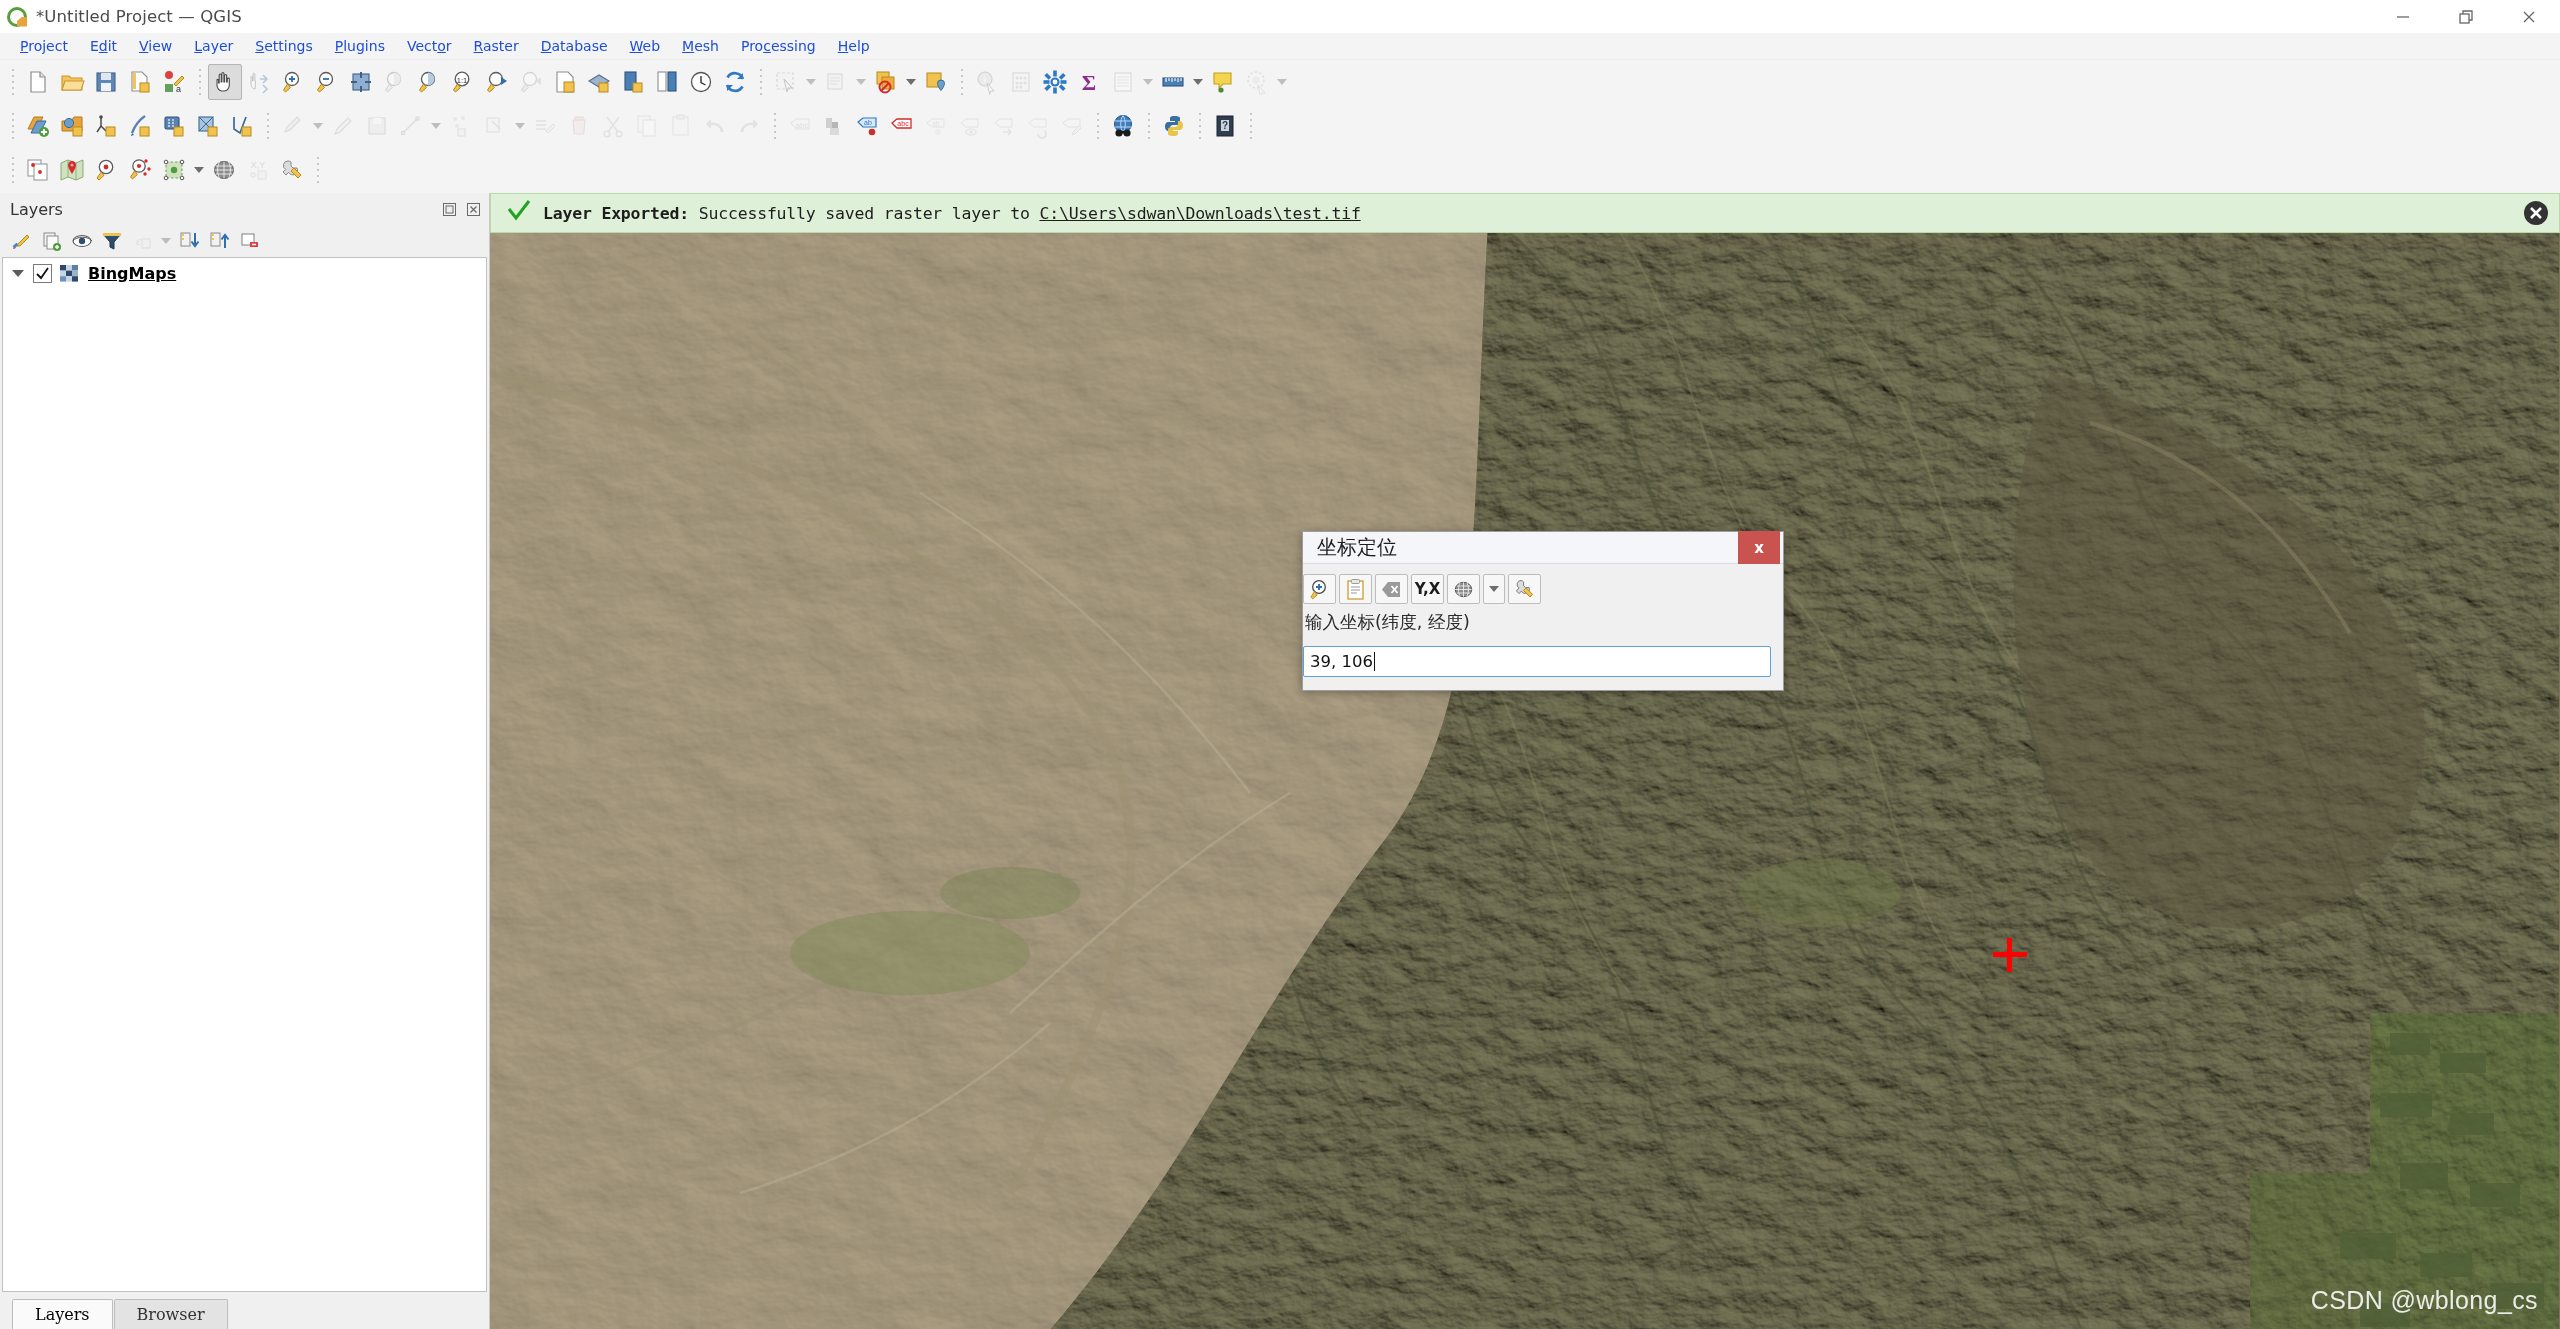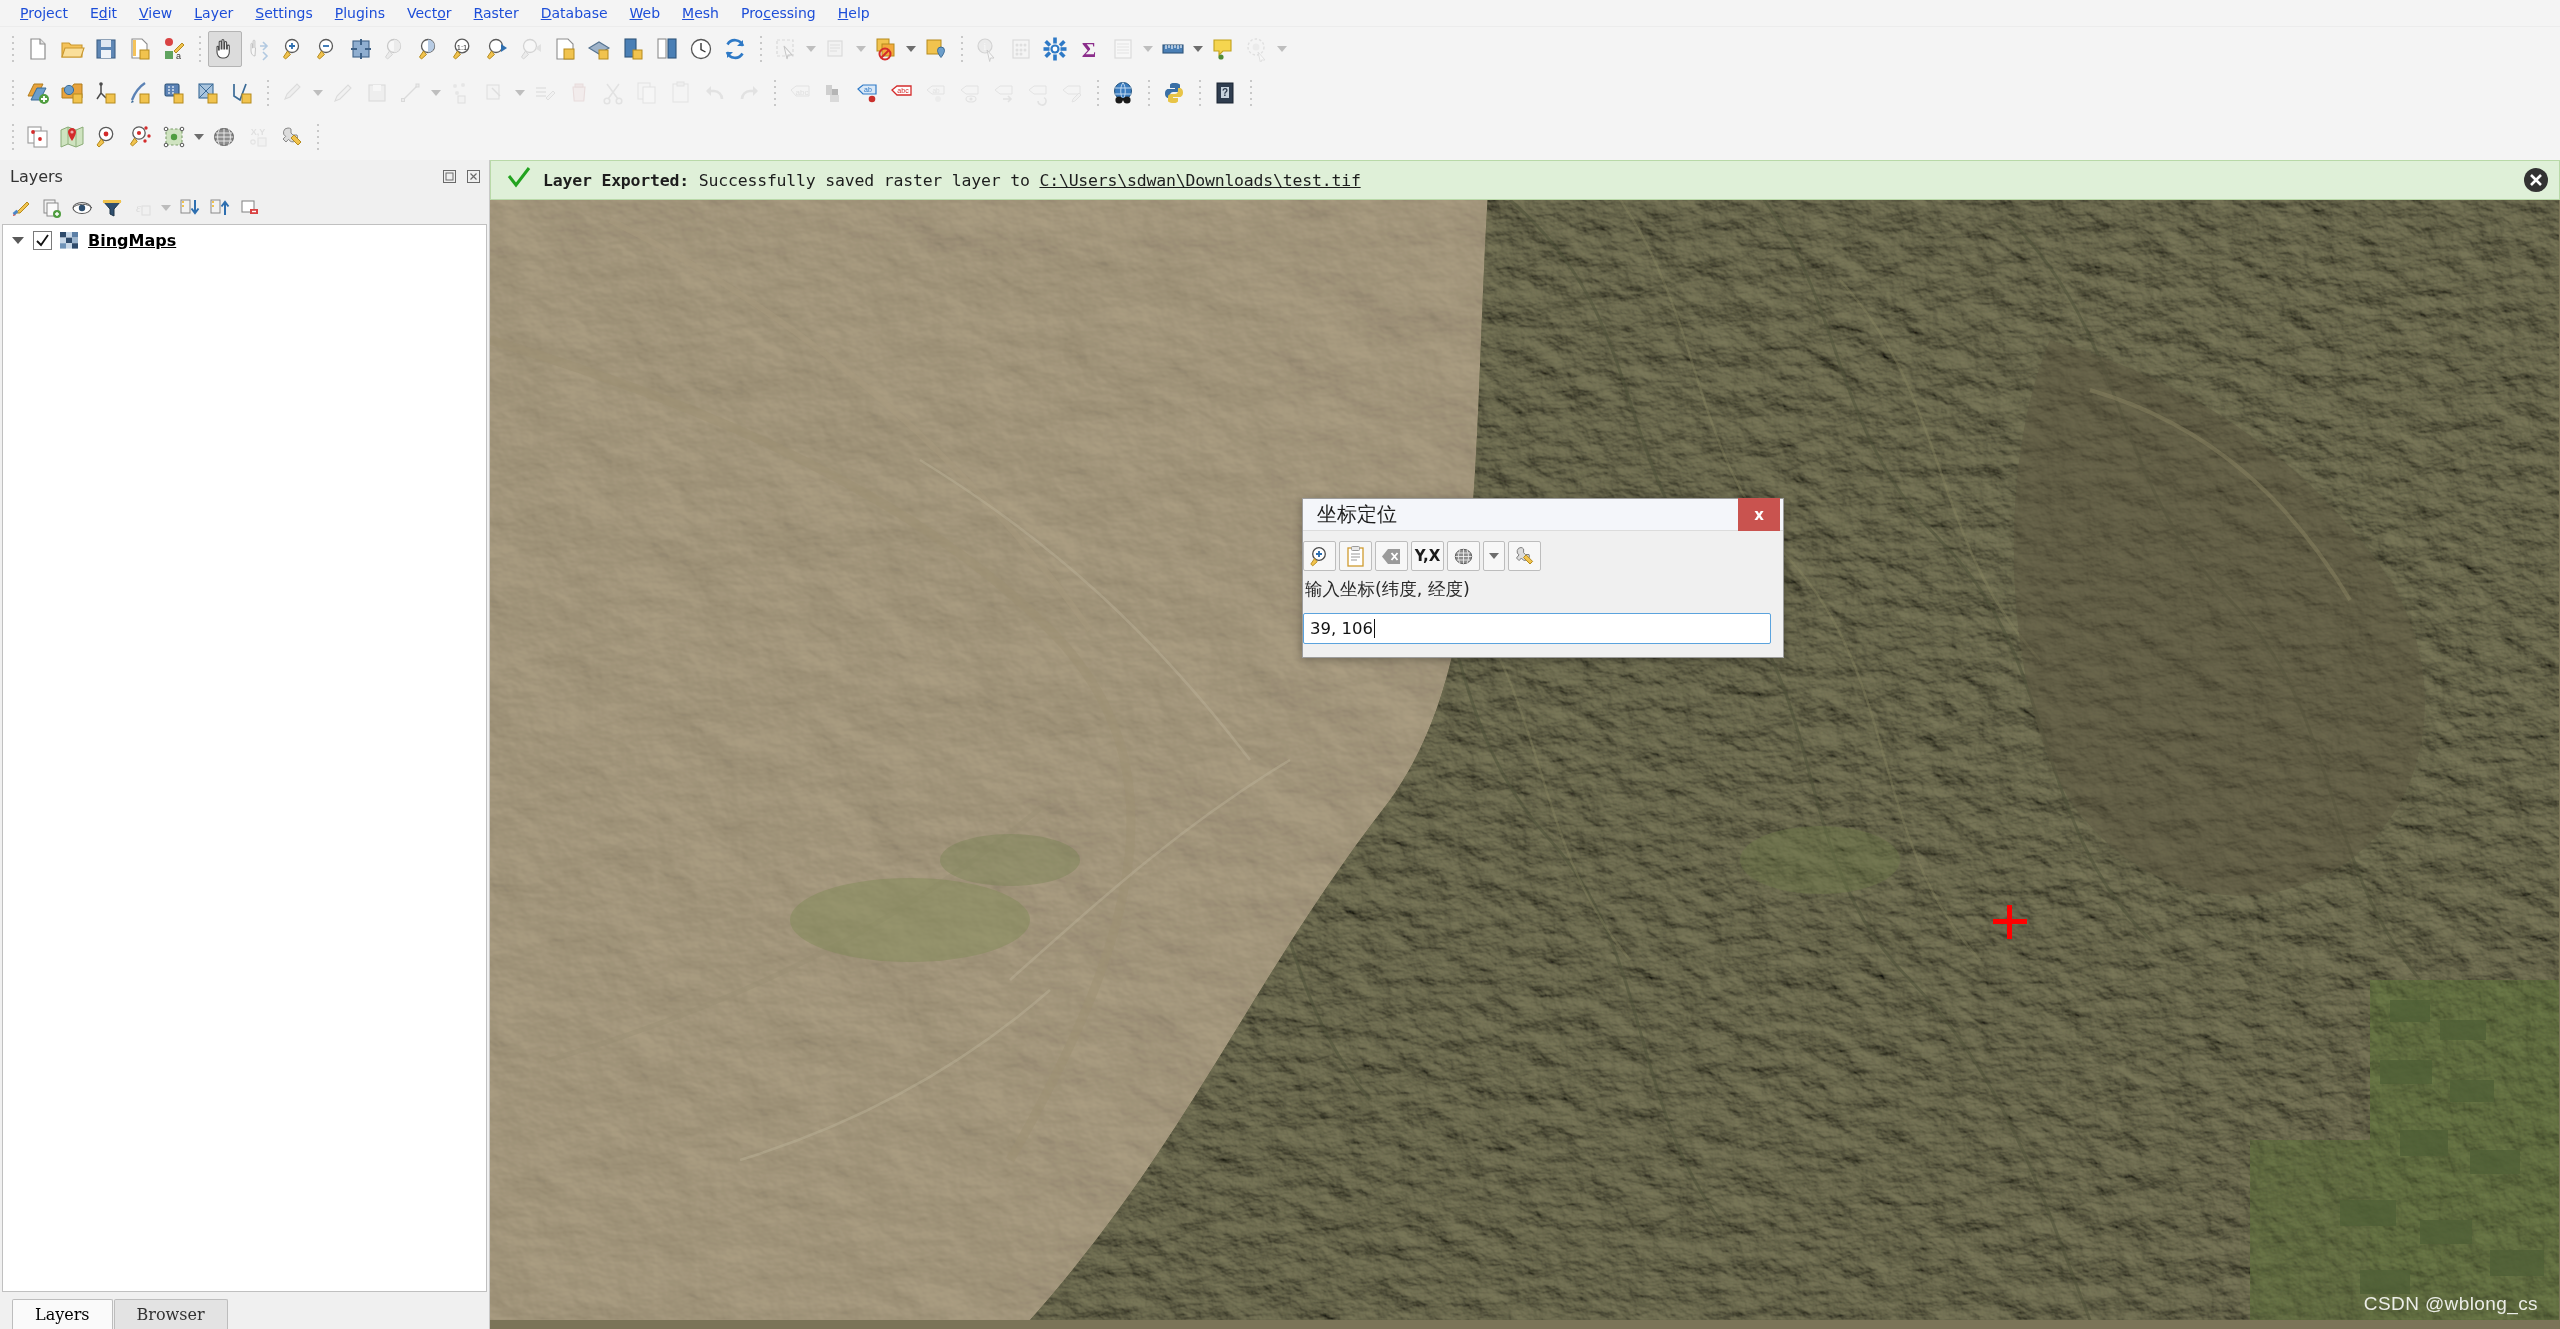--- a/index.html
+++ b/index.html
@@ -154,21 +154,21 @@
 
   
   .map-marker { position: absolute; width: 34px; height: 34px; z-index: 12; }
   .map-marker::before, .map-marker::after { content: ""; position: absolute; background: #ff0000; }
   .map-marker::before { left: 0; right: 0; top: 14px; height: 5px; }
   .map-marker::after { top: 0; bottom: 0; left: 14px; width: 5px; }
 
   
   .watermark {
     position: absolute; right: 22px; bottom: 14px; z-index: 14;
-    font-family: "Liberation Sans", sans-serif; font-size: 19px;
+    font-family: "Liberation Sans", sans-serif; font-size: 25px;
     color: rgba(255,255,255,.88); letter-spacing: .4px; white-space: nowrap;
   }
 
   
   .dialog {
     position: absolute; z-index: 40;
     left: 812px; top: 338px; width: 482px;
     background: #f0f0f0; border: 1px solid #9d9d9d;
     box-shadow: 0 2px 9px rgba(0,0,0,.30);
   }
@@ -207,20 +207,46 @@
   .caret-bar {
     display: inline-block; width: 1.5px; height: 19px; background: #111;
     margin-left: 1px; vertical-align: -3px;
   }
 </style>
 </head>
 <body>
 
 <div id="app">
 
+  <div class="titlebar">
+    <div class="app-logo">
+      <div class="ring"></div>
+        <div class="q-tail"></div>
+    </div>
+    <div class="title-text">*Untitled Project — QGIS</div>
+    <div class="win-btns">
+      <div class="win-btn">
+        <svg width="18" height="18" viewBox="0 0 18 18">
+            <line x1="3" y1="9" x2="15" y2="9" stroke="#666" stroke-width="1.3"></line>
+          </svg>
+      </div>
+      <div class="win-btn">
+        <svg width="18" height="18" viewBox="0 0 18 18">
+          <rect x="3" y="6" width="9" height="9" fill="none" stroke="#666" stroke-width="1.3"></rect>
+          <polyline points="6,6 6,3 15,3 15,12 12,12" fill="none" stroke="#666" stroke-width="1.3"></polyline>
+        </svg>
+      </div>
+      <div class="win-btn close">
+        <svg width="18" height="18" viewBox="0 0 18 18">
+          <line x1="4" y1="4" x2="14" y2="14" stroke="#666" stroke-width="1.3"></line>
+          <line x1="14" y1="4" x2="4" y2="14" stroke="#666" stroke-width="1.3"></line>
+        </svg>
+      </div>
+    </div>
+  </div>
 
   <div class="menubar">
     <div class="menu-item"><u>P</u><span>roject</span></div>
     <div class="menu-item">E<u>d</u>it</div>
     <div class="menu-item"><u>V</u>iew</div>
     <div class="menu-item"><u>L</u>ayer</div>
     <div class="menu-item"><u>S</u>ettings</div>
     <div class="menu-item"><u>P</u>lugins</div>
     <div class="menu-item">Vect<u>o</u>r</div>
     <div class="menu-item"><u>R</u>aster</div>

